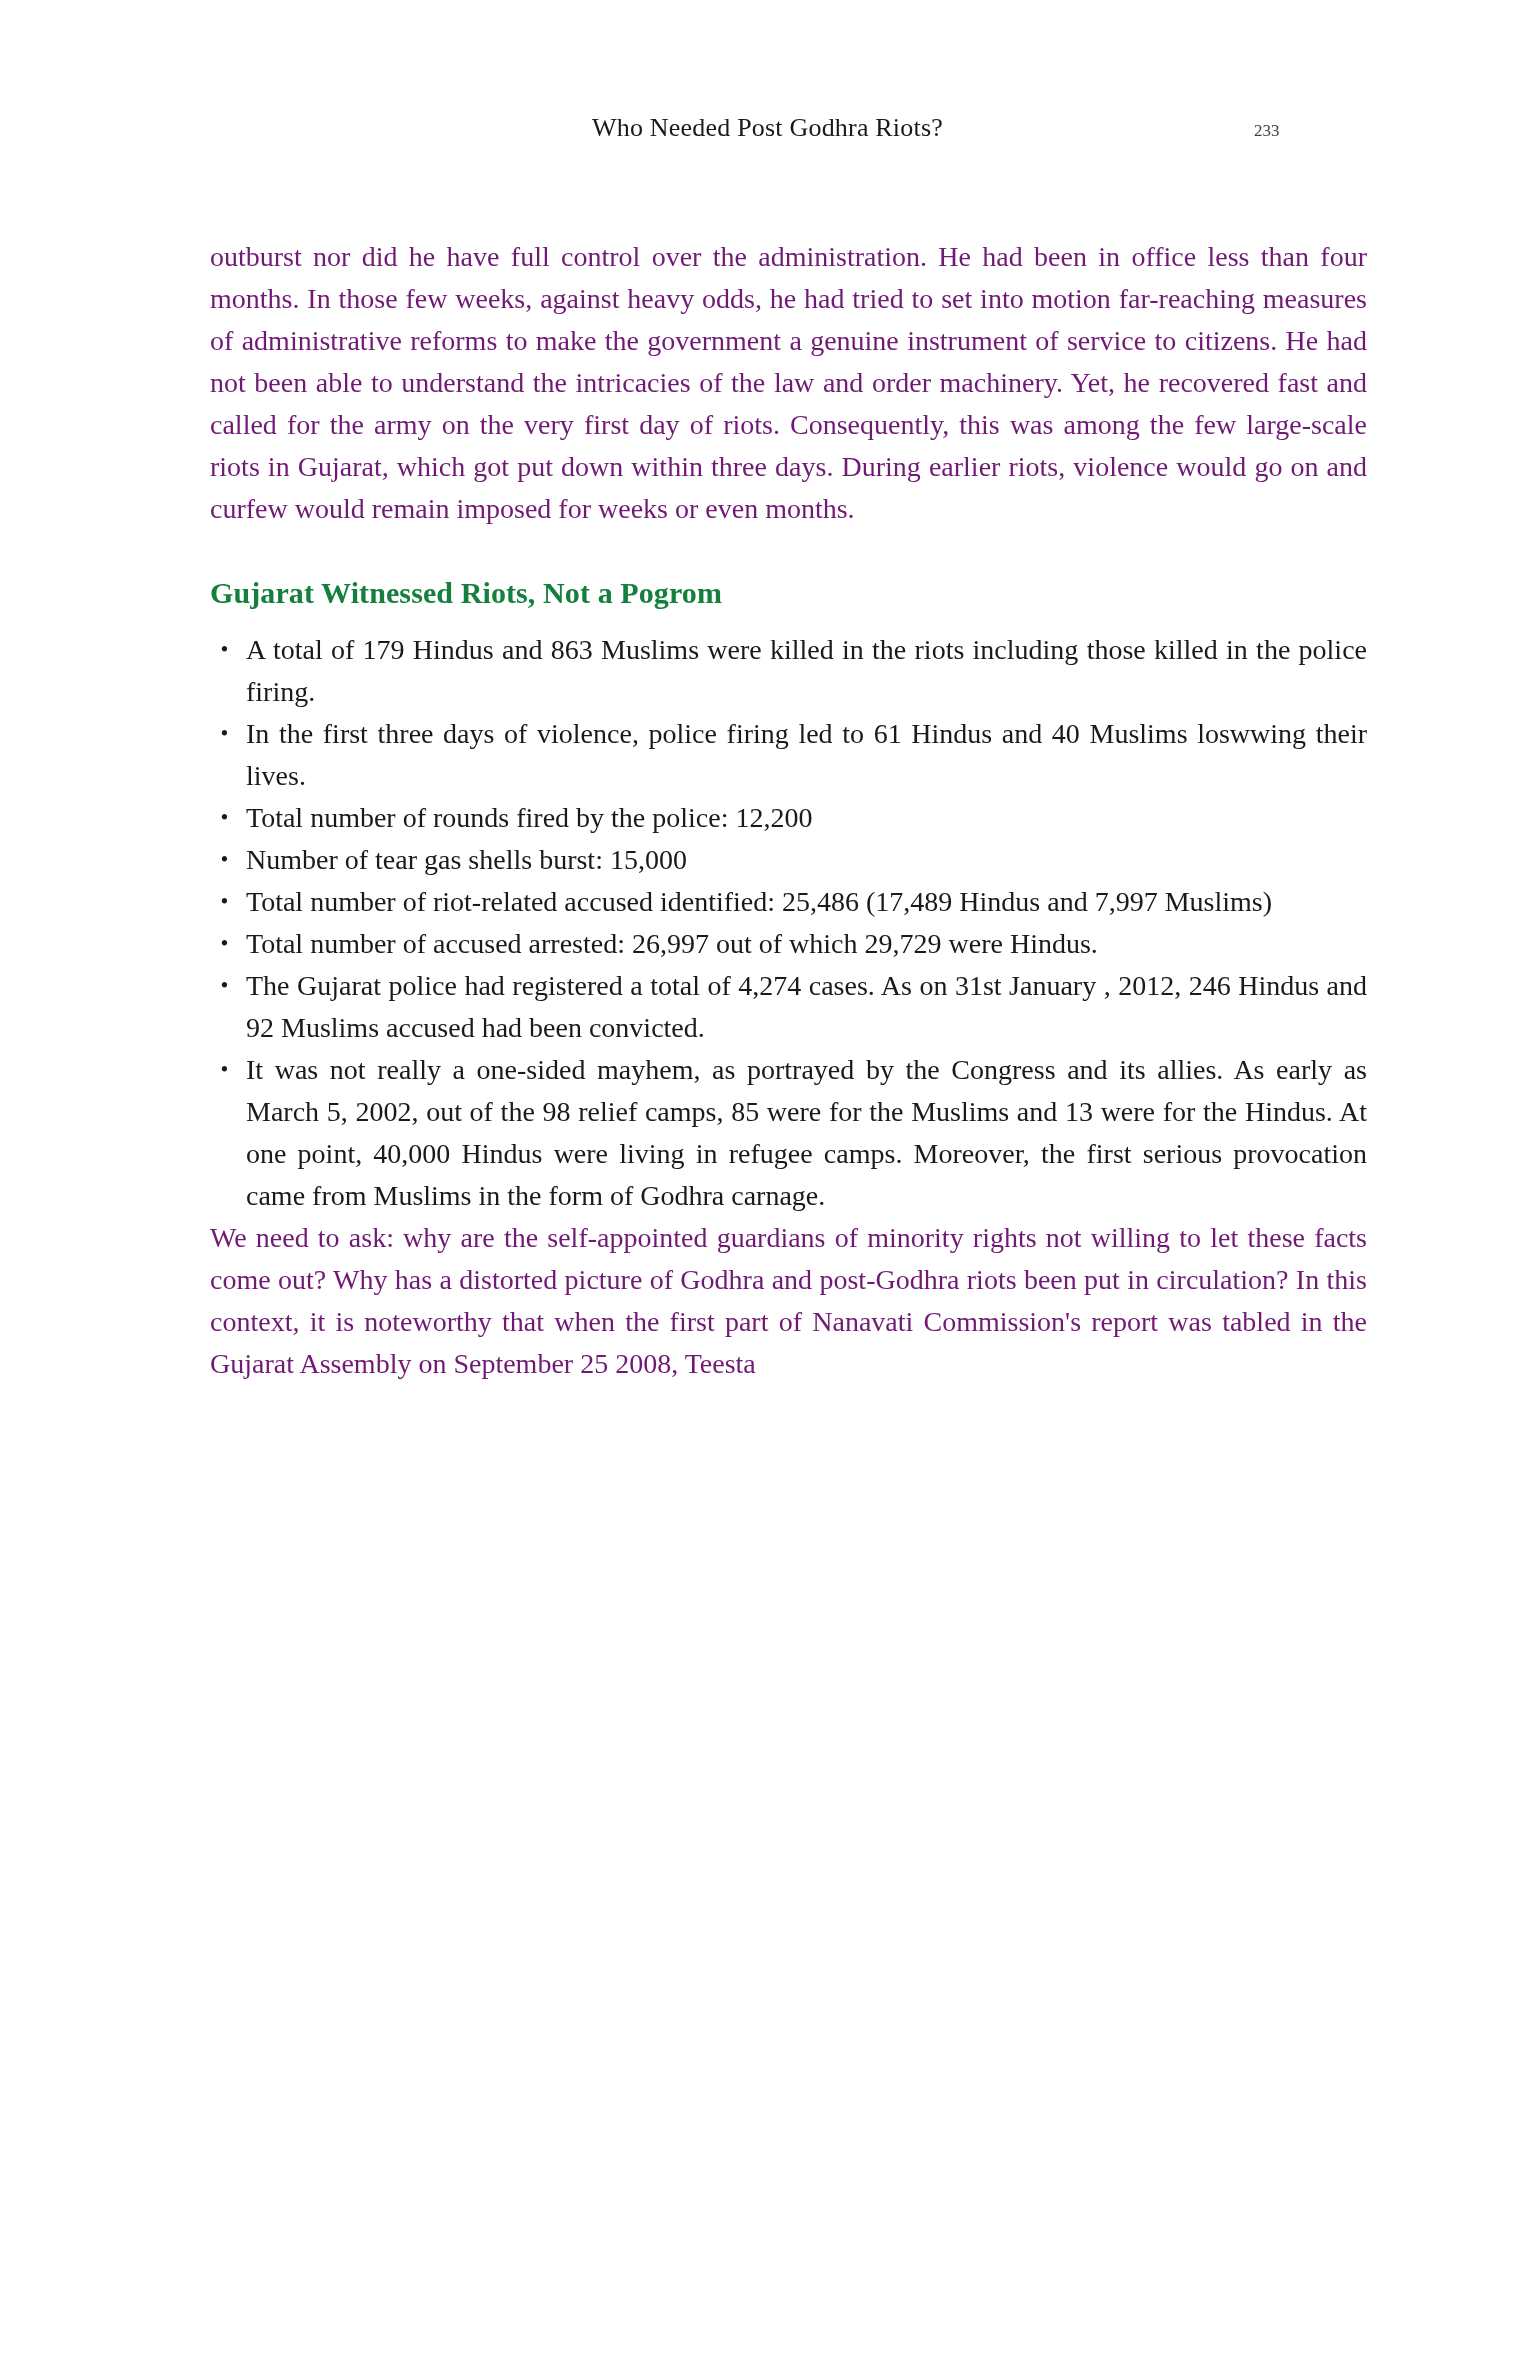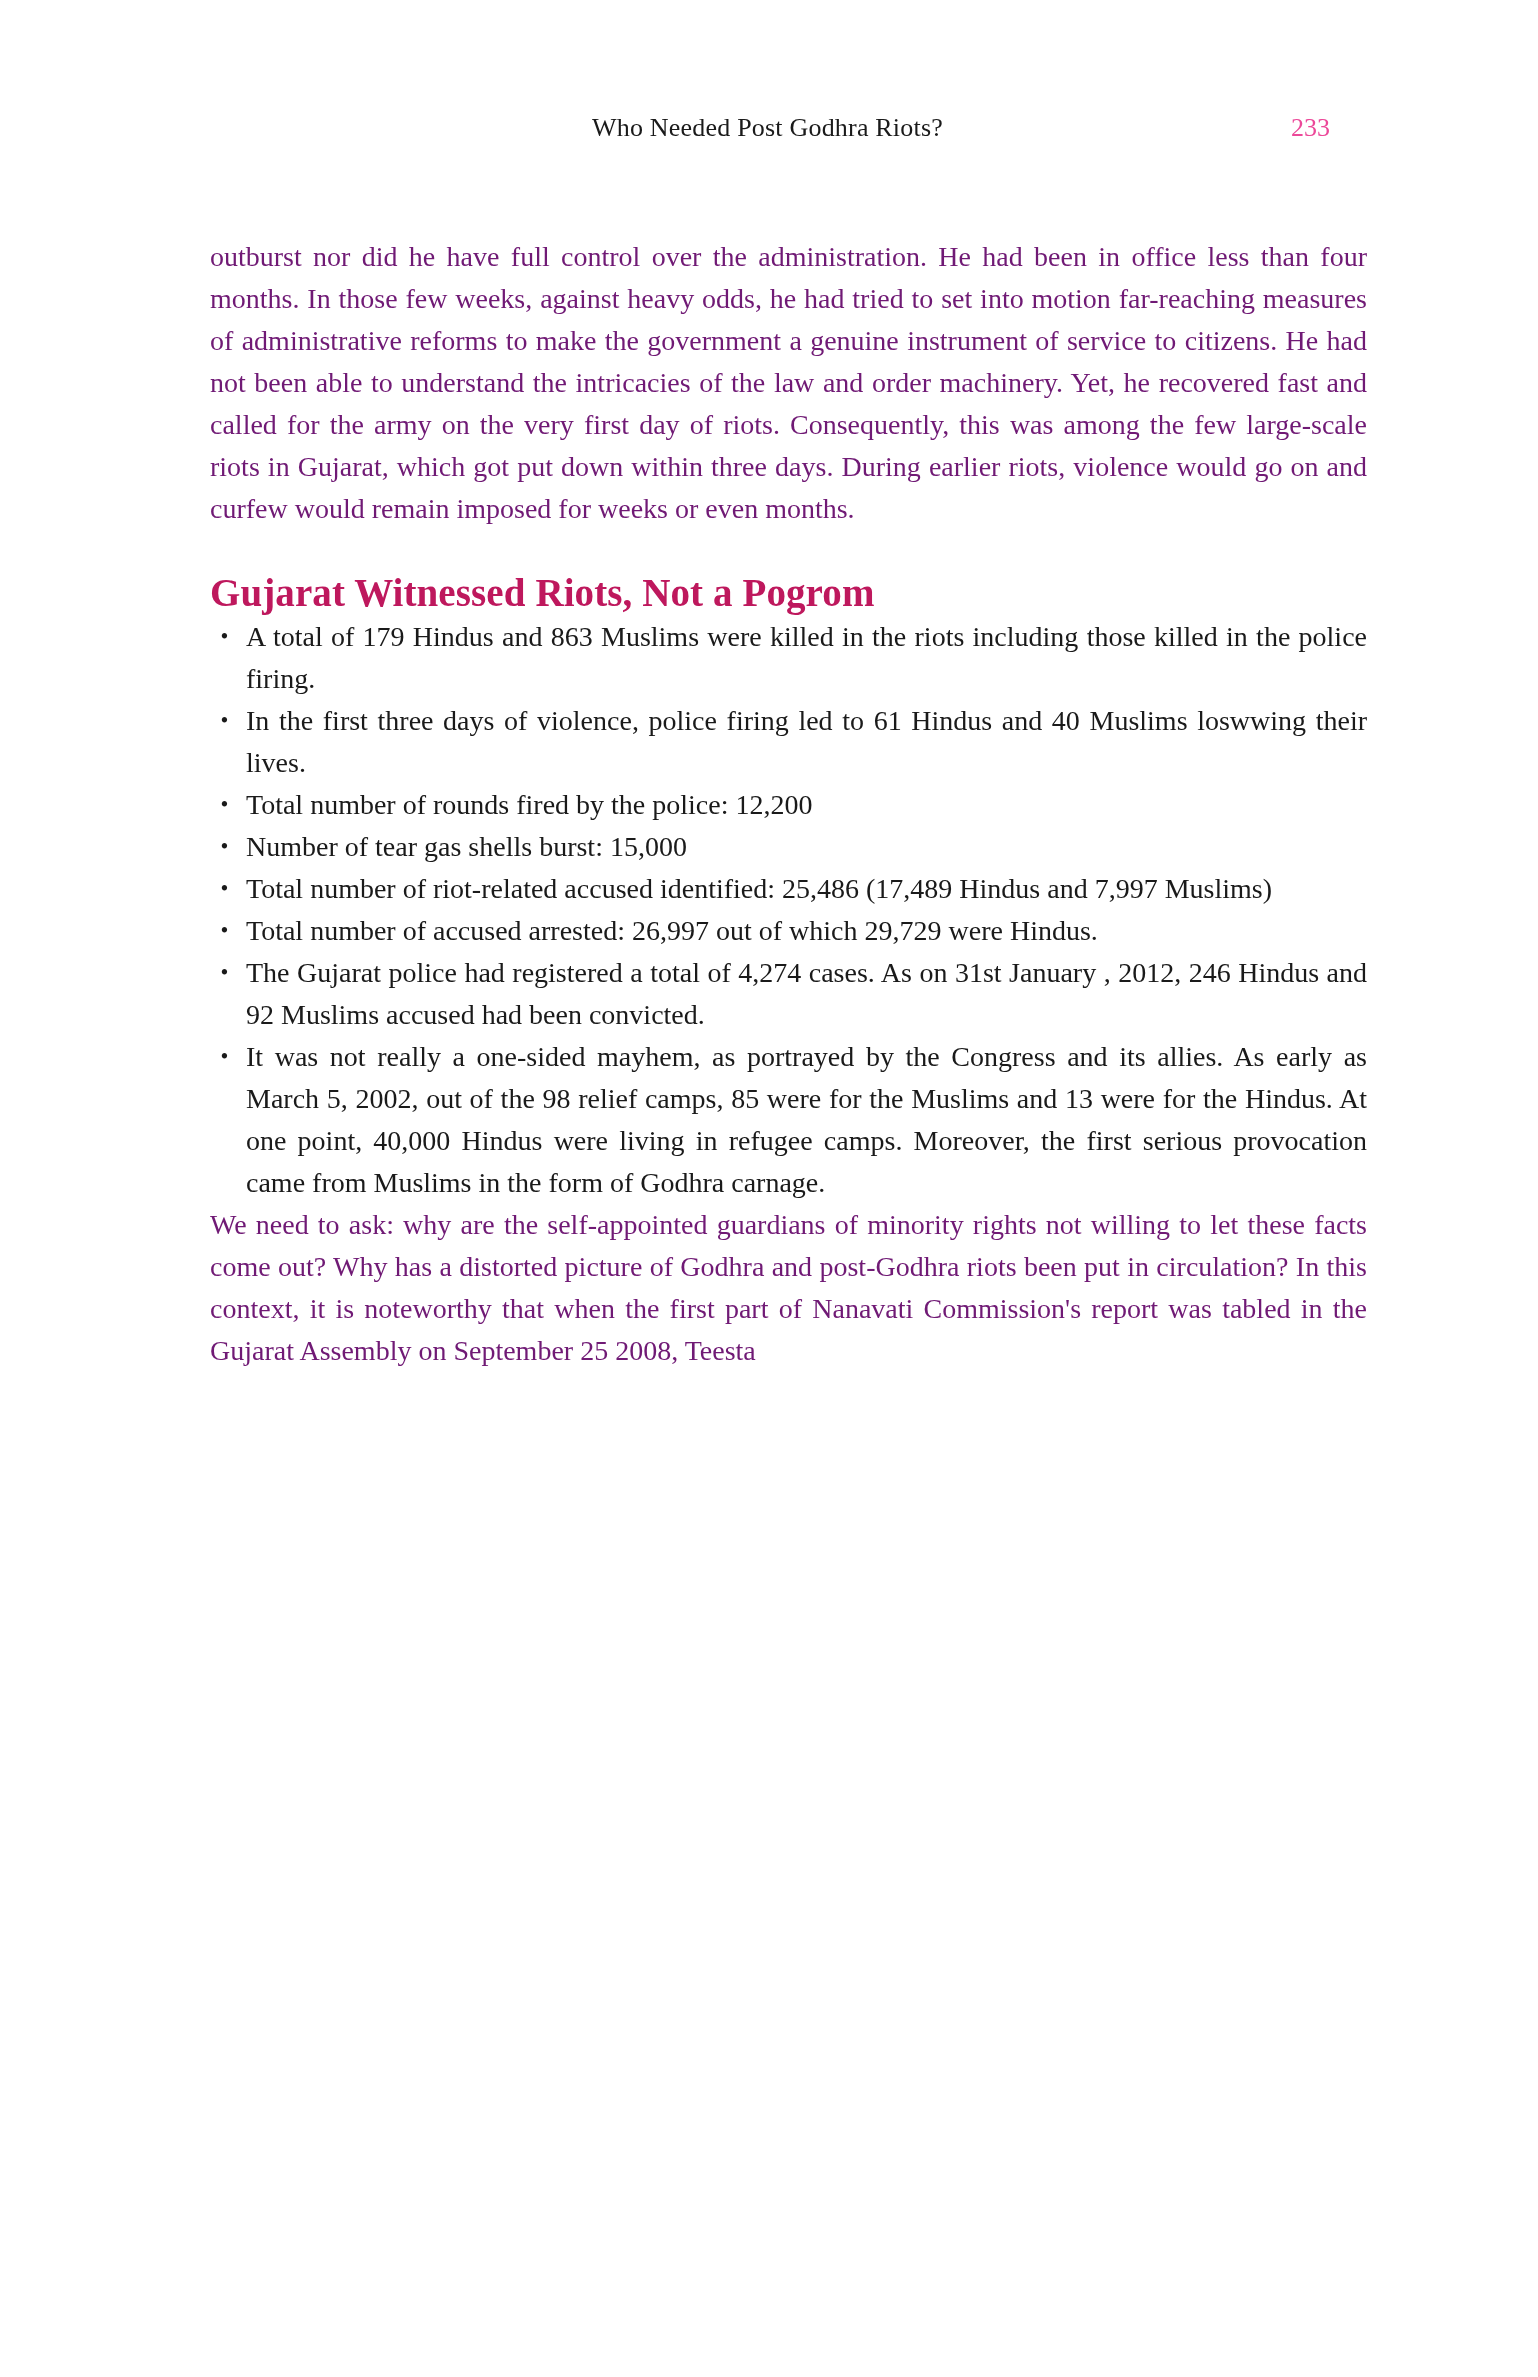--- a/index.html
+++ b/index.html
@@ -38,45 +38,45 @@
   .runhead-title {
     flex: 1 1 auto;
     text-align: center;
     font-size: 26px;
     letter-spacing: 0.2px;
     color: #1a1a1a;
     transform: translateX(-21px);
   }
   .runhead-page {
     flex: 0 0 113px;
-    text-align: center;
-    font-size: 26px;
-    color: #ec4899;
+    text-align: left;
+    font-size: 17px;
+    color: #404040;
   }
 
   
   .body-block {
     margin-top: 69px;
   }
   p.para {
     margin: 0;
     font-size: 28px;
     line-height: 42px;
     text-align: justify;
     text-justify: inter-word;
     color: #701a75;
     hyphens: none;
   }
   h2.section-heading {
-    margin: 42px 0 3px 0;
-    font-size: 39px;
+    margin: 42px 0 16px 0;
+    font-size: 30px;
     line-height: 41px;
     font-weight: bold;
     text-align: left;
-    color: #be185d;
+    color: #15803d;
     letter-spacing: 0.1px;
   }
   ul.bullets {
     margin: 3px 0 0 0;
     padding: 0;
     list-style: none;
   }
   ul.bullets li {
     position: relative;
     margin: 0;

